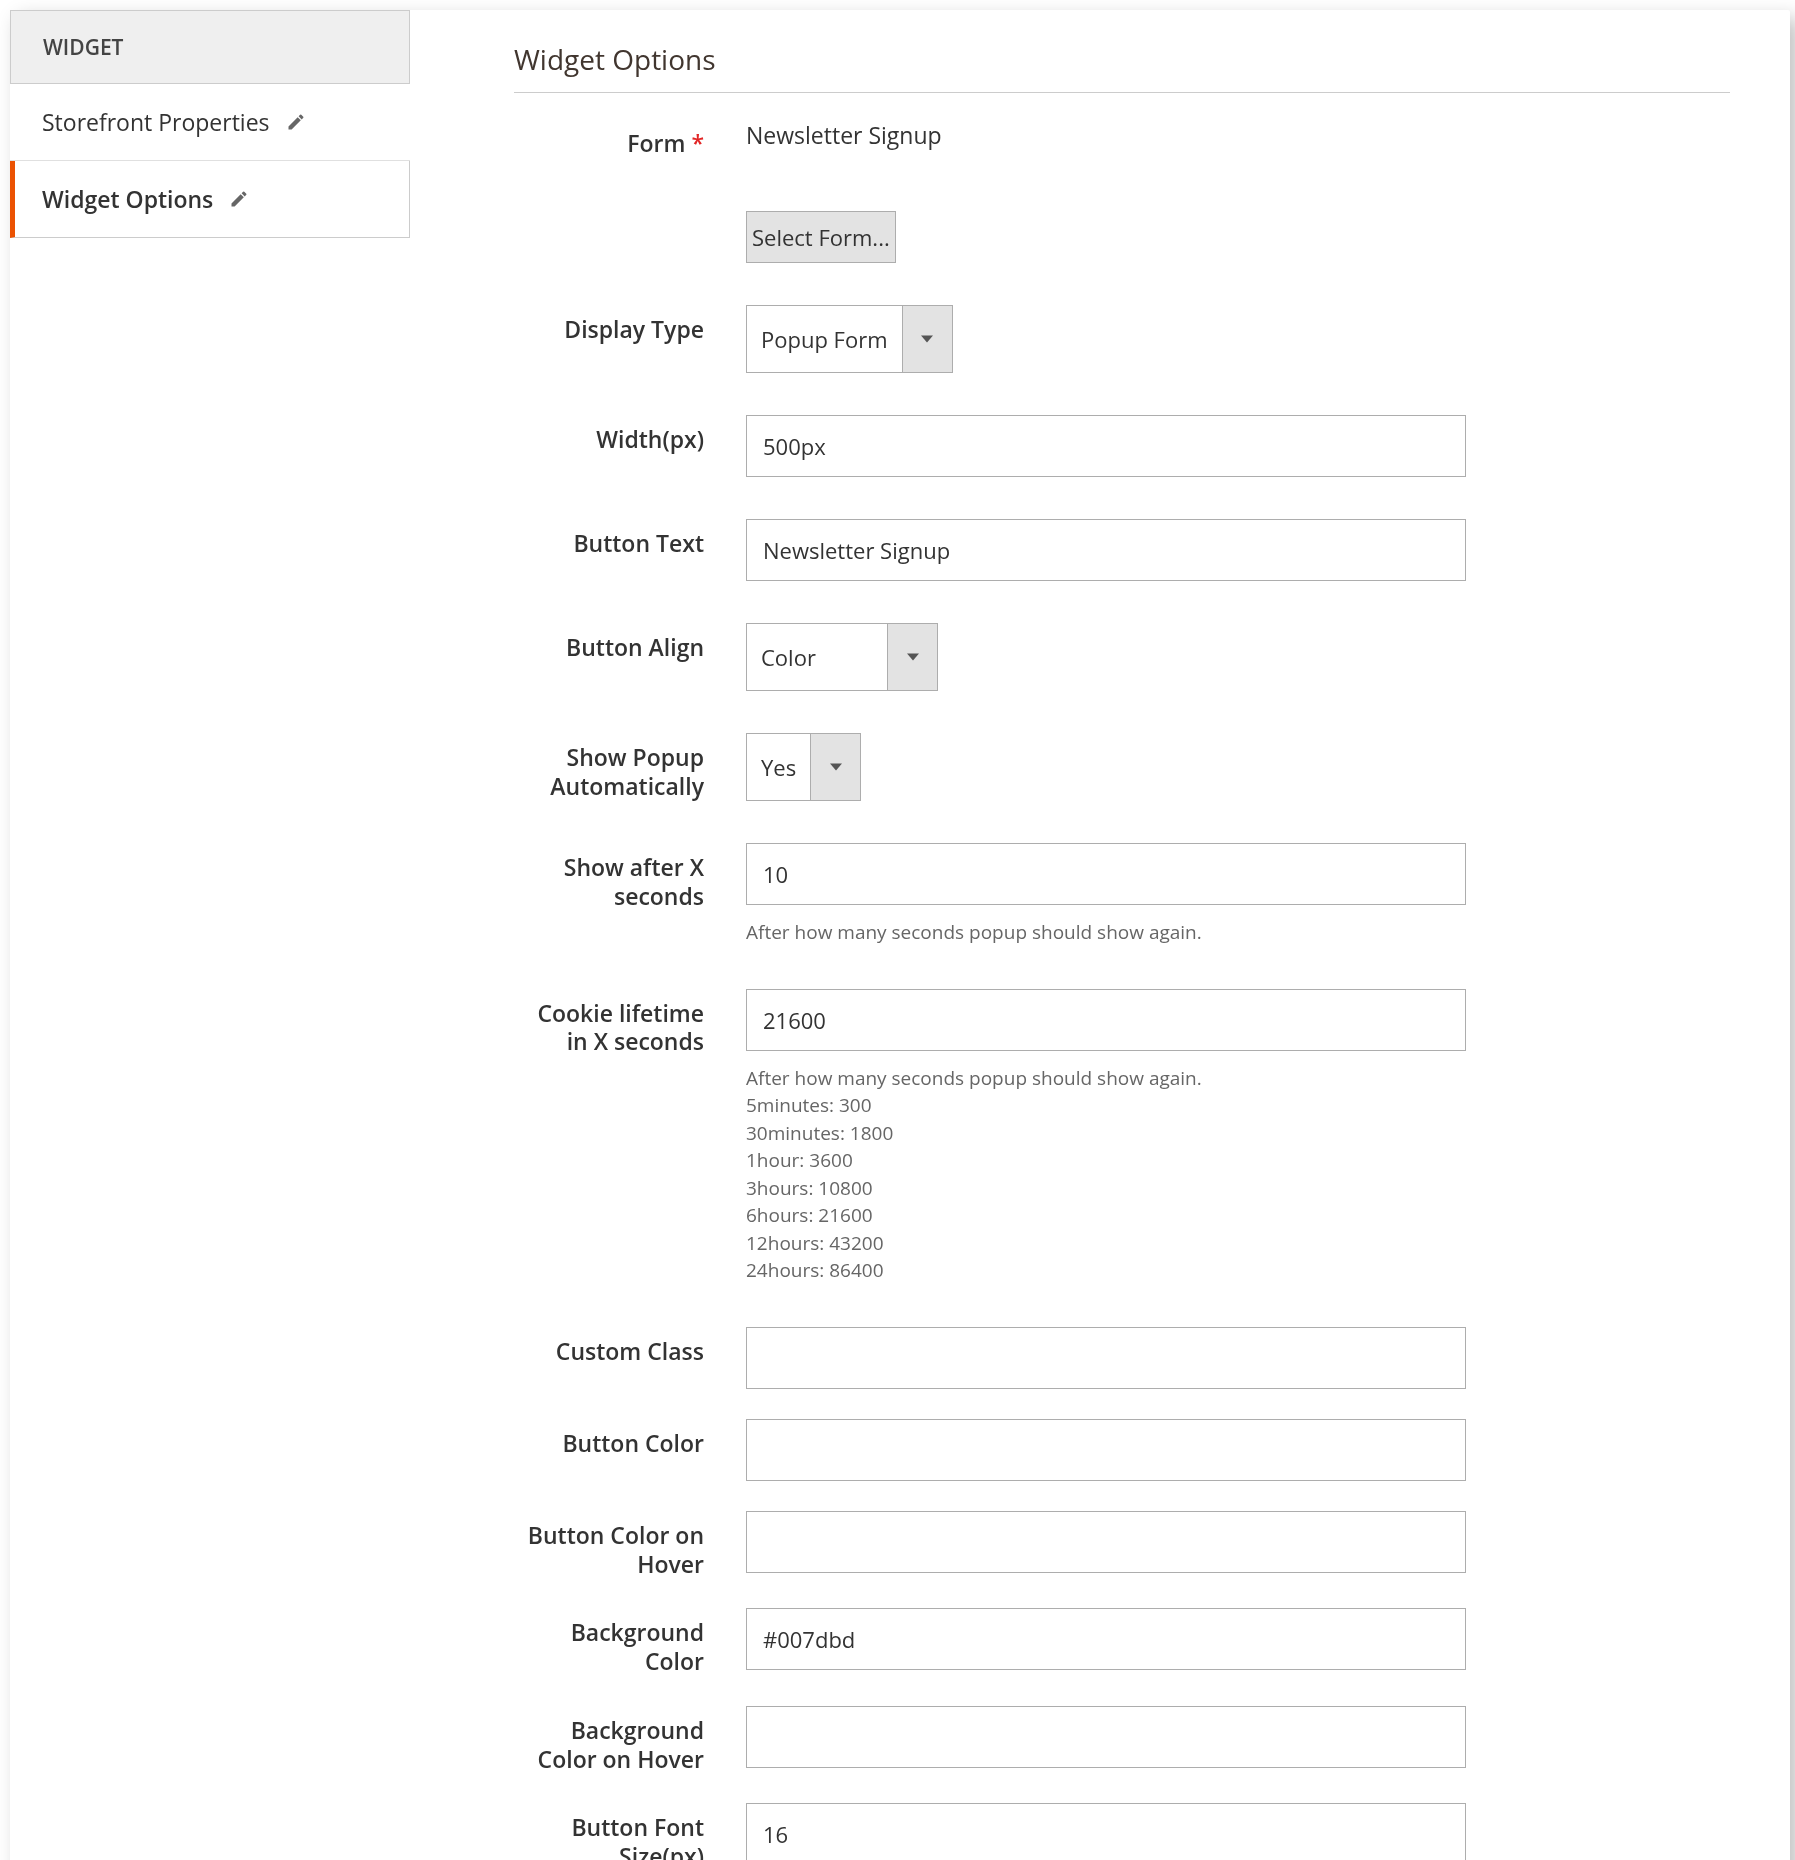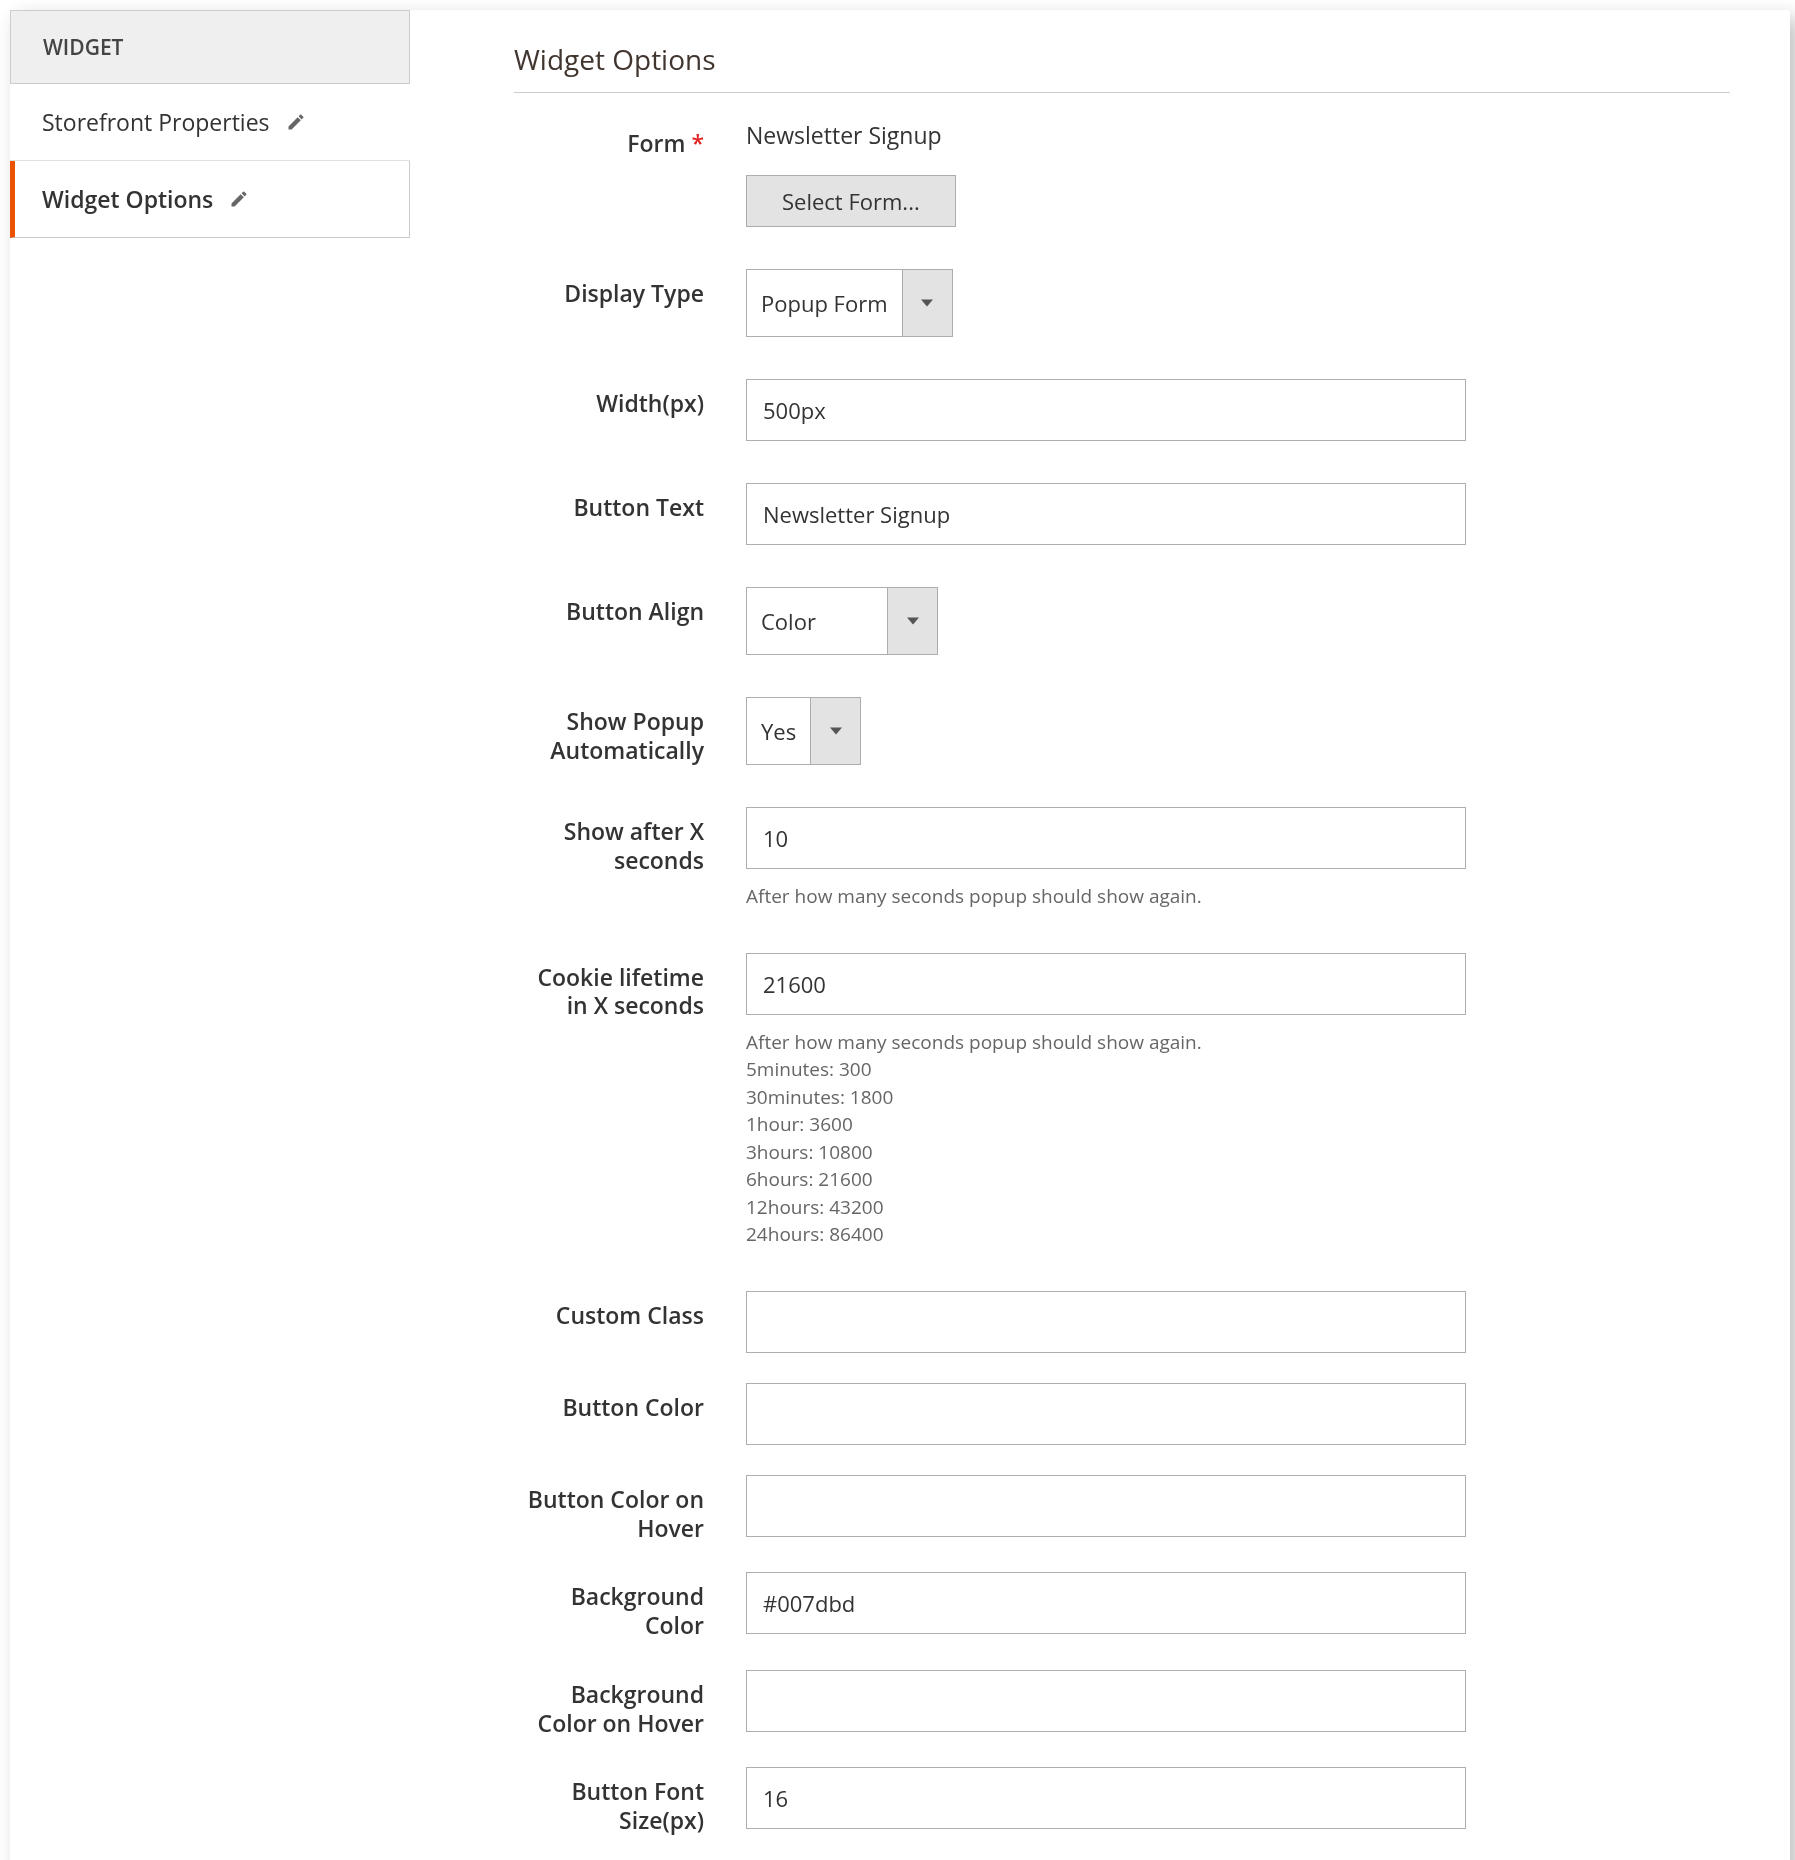--- a/index.html
+++ b/index.html
@@ -95,23 +95,24 @@
   color: #333;
   padding-top: 0;
   margin-bottom: 24px;
 }
 .btn-secondary {
   display: inline-block;
   background: #e3e3e3;
   border: 1px solid #adadad;
   color: #333;
   font-size: 22px;
-  padding: 10px 35px;
+  padding: 10px 5px;
   cursor: pointer;
   font-family: inherit;
+  margin-top: 36px;
 }
 .select-wrap {
   display: inline-flex;
   border: 1px solid #adadad;
   background: #fff;
   height: 68px;
 }
 .select-wrap .select-text {
   padding: 10px 14px;
   font-size: 22px;

